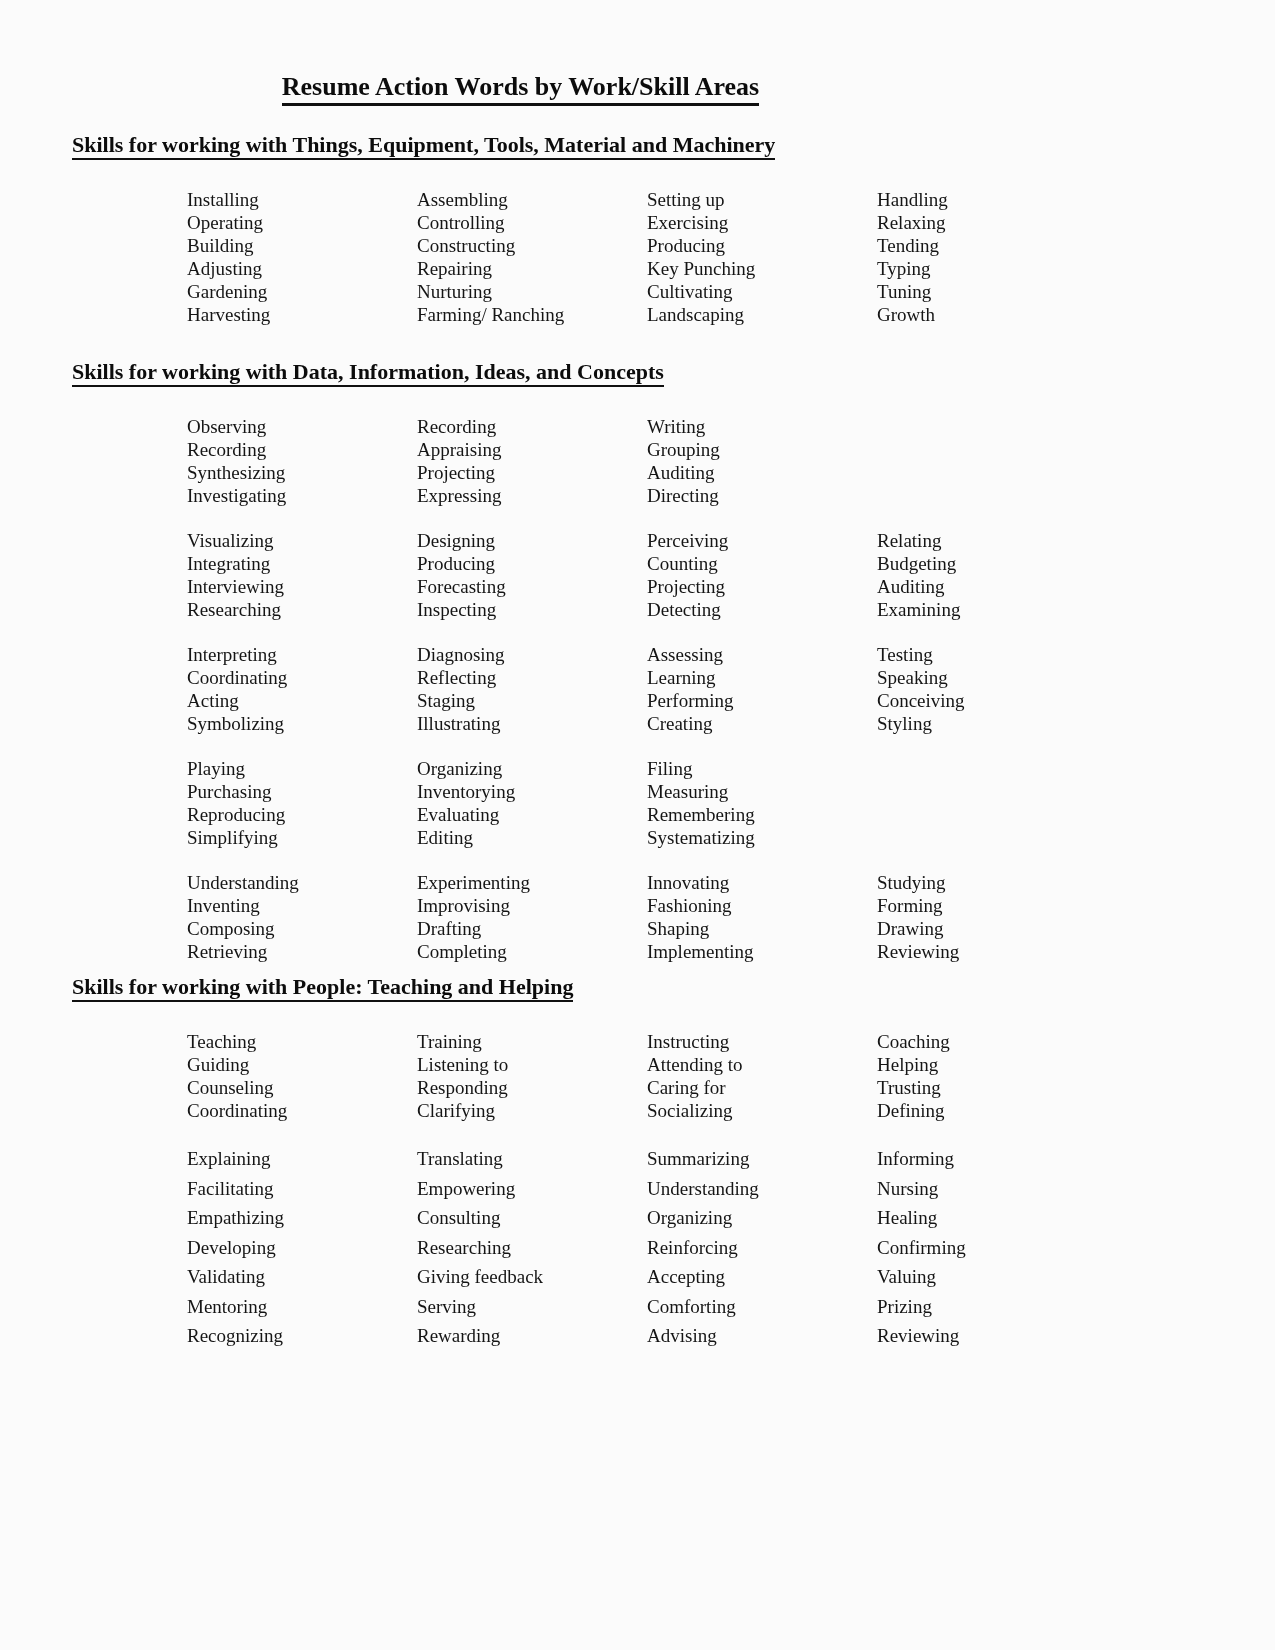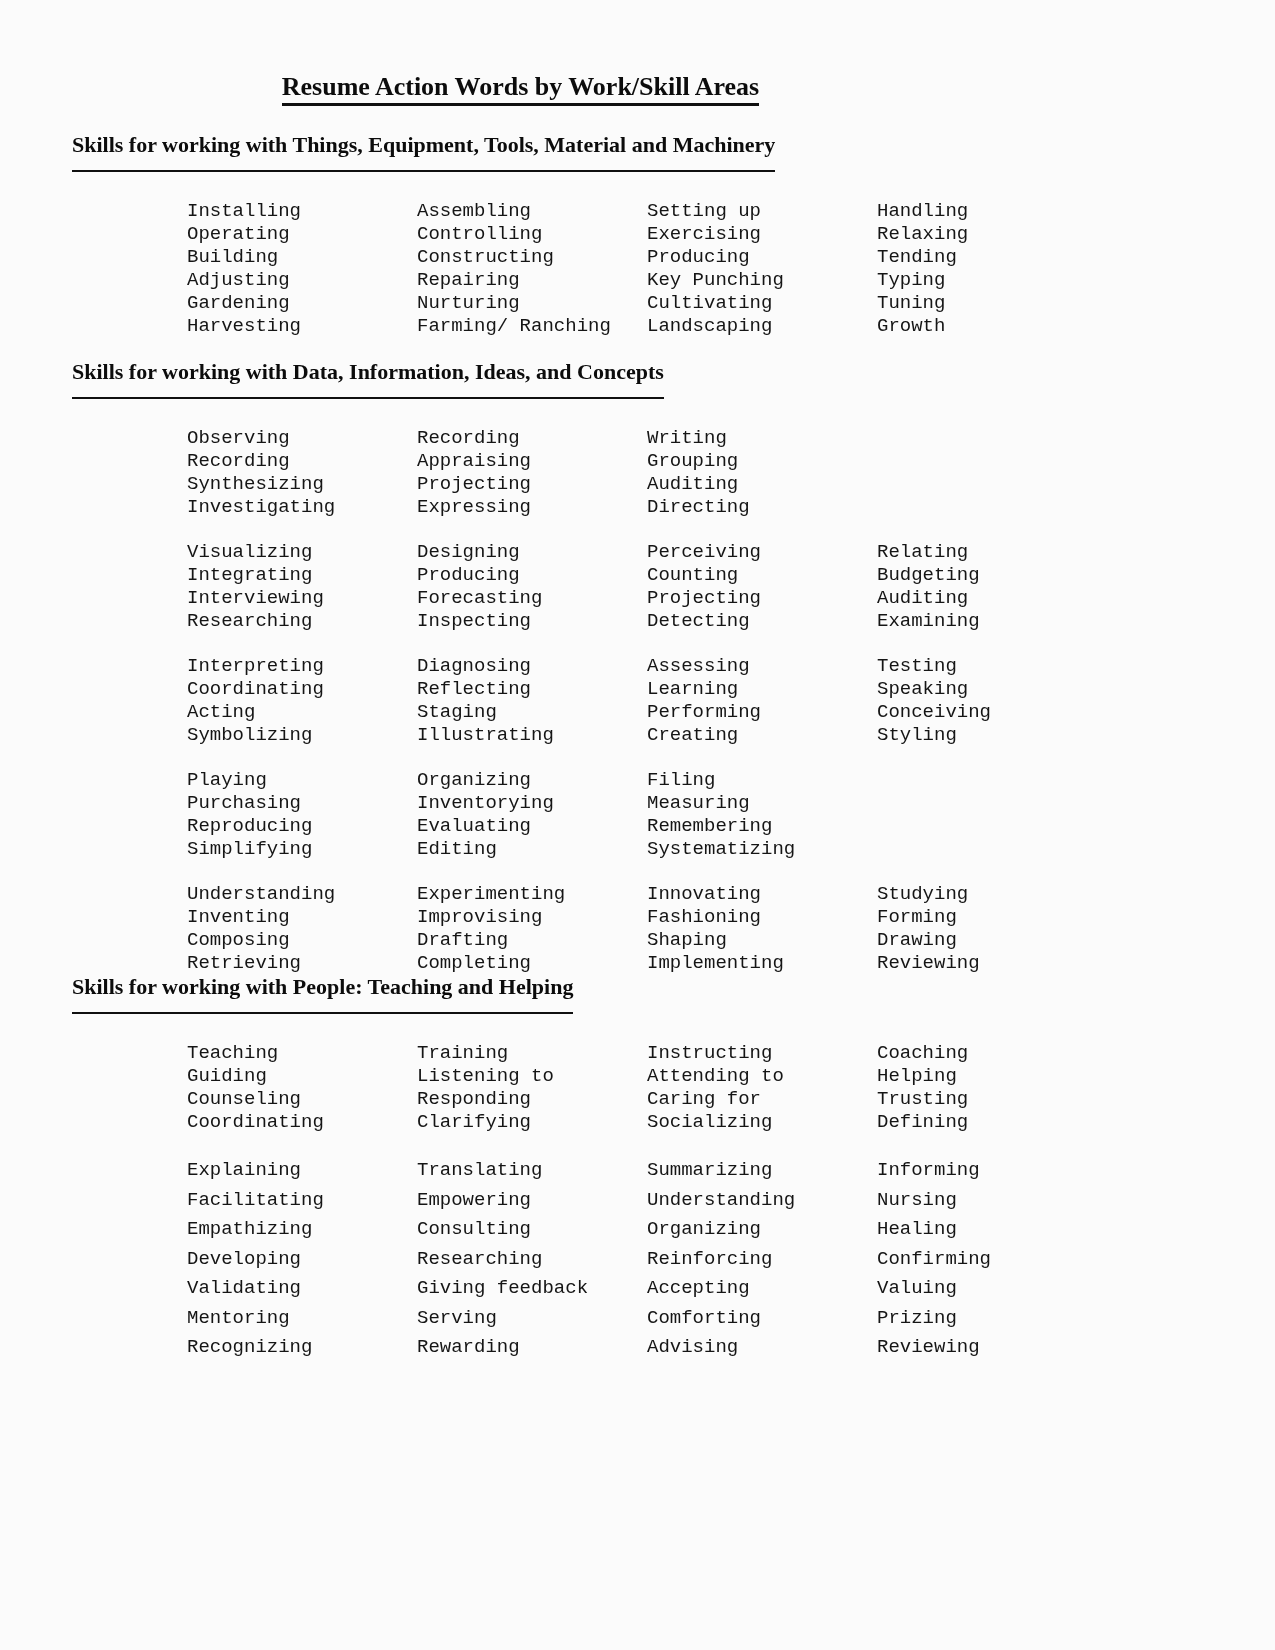--- a/index.html
+++ b/index.html
@@ -44,34 +44,33 @@
   .section-0 { top: 132px; }
   .section-1 { top: 350px; margin-top: 9px; }
   .section-2 { top: 974px; }
   .section-heading {
     display: inline-block;
     font-size: 22px;
     font-weight: bold;
     line-height: 26px;
     color: #0c0c0c;
     border-bottom: 2.5px solid #101010;
-    padding-bottom: 12px;
+    padding-bottom: 0px;
   }
   .groups {
     margin-top: 28px;
     margin-left: 115px; 
   }
   .word-group {
     display: grid;
     grid-template-columns: 230px 230px 230px 230px;
     margin-bottom: 22px;
   }
   .word-column {
     display: block;
-    font-family: Liberation Mono, monospace;
   }
   .action-word {
     display: block;
     font-size: 19px;
     line-height: 23px;
     white-space: nowrap;
   }
   .word-group.wide .action-word {
     line-height: 29.5px;
   }

